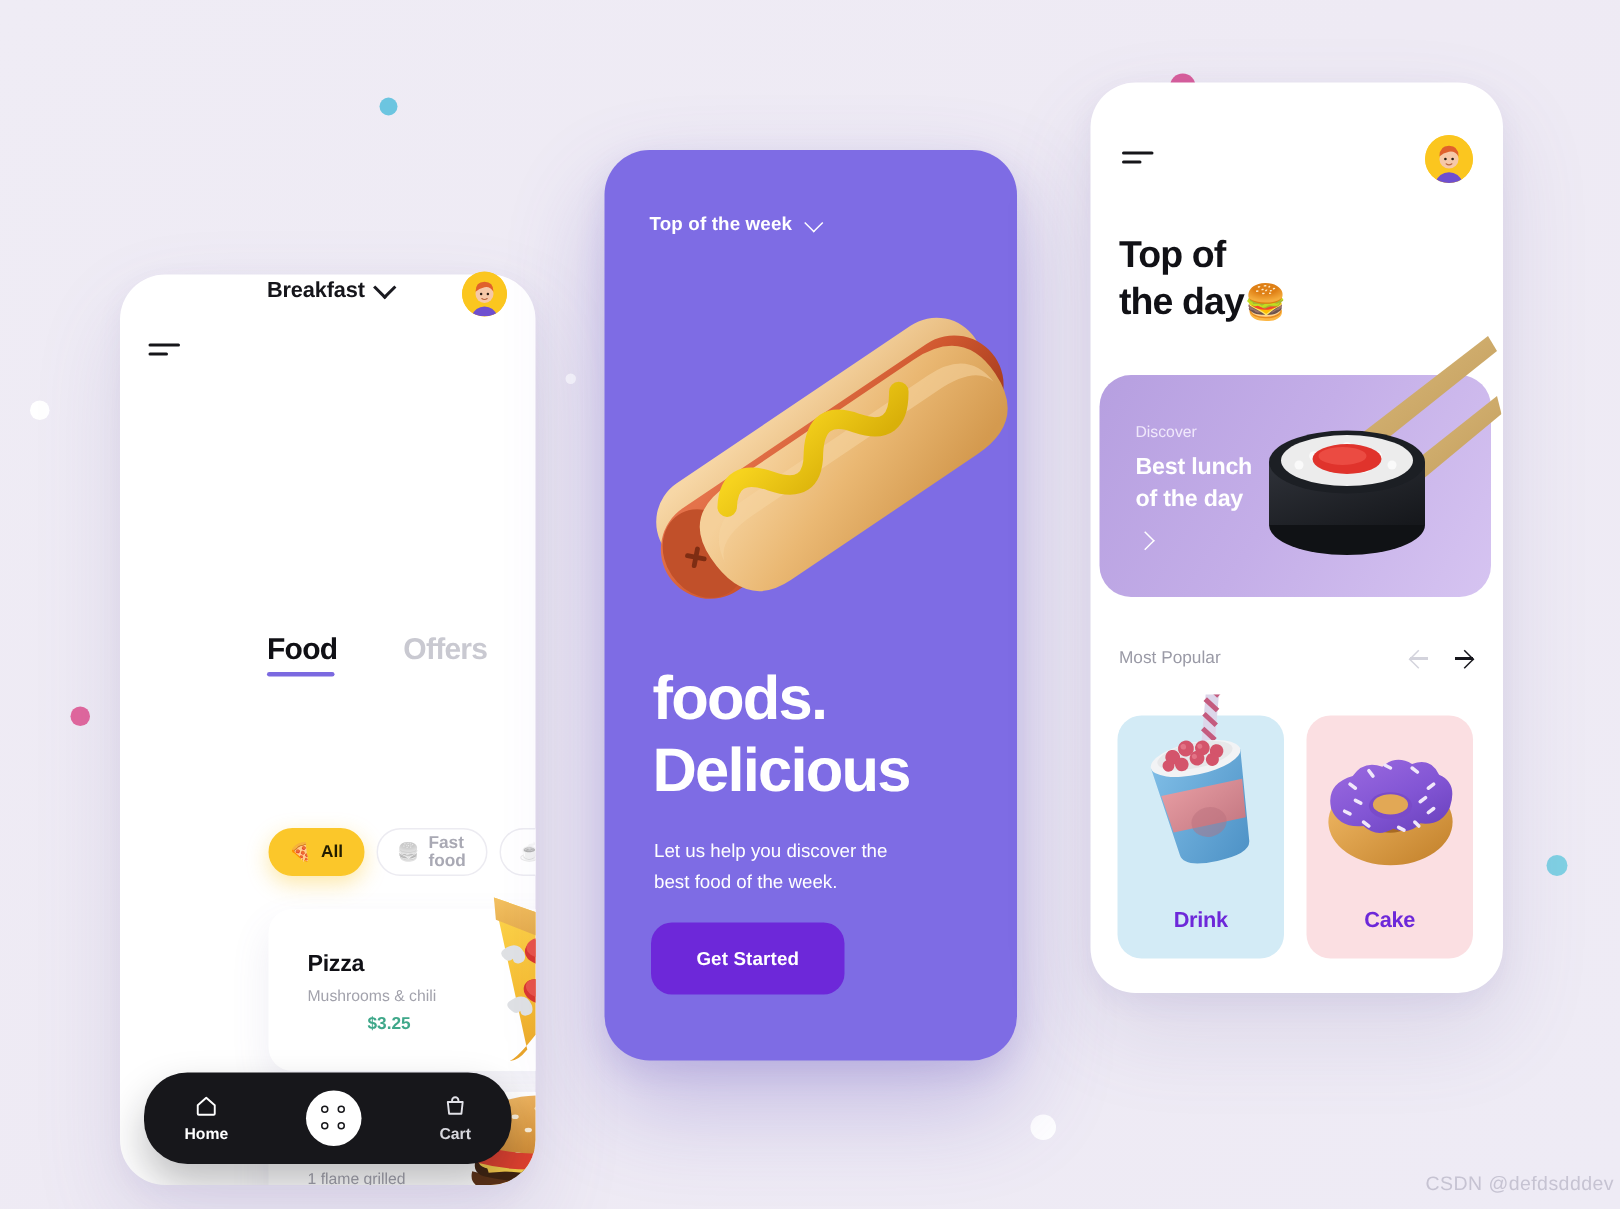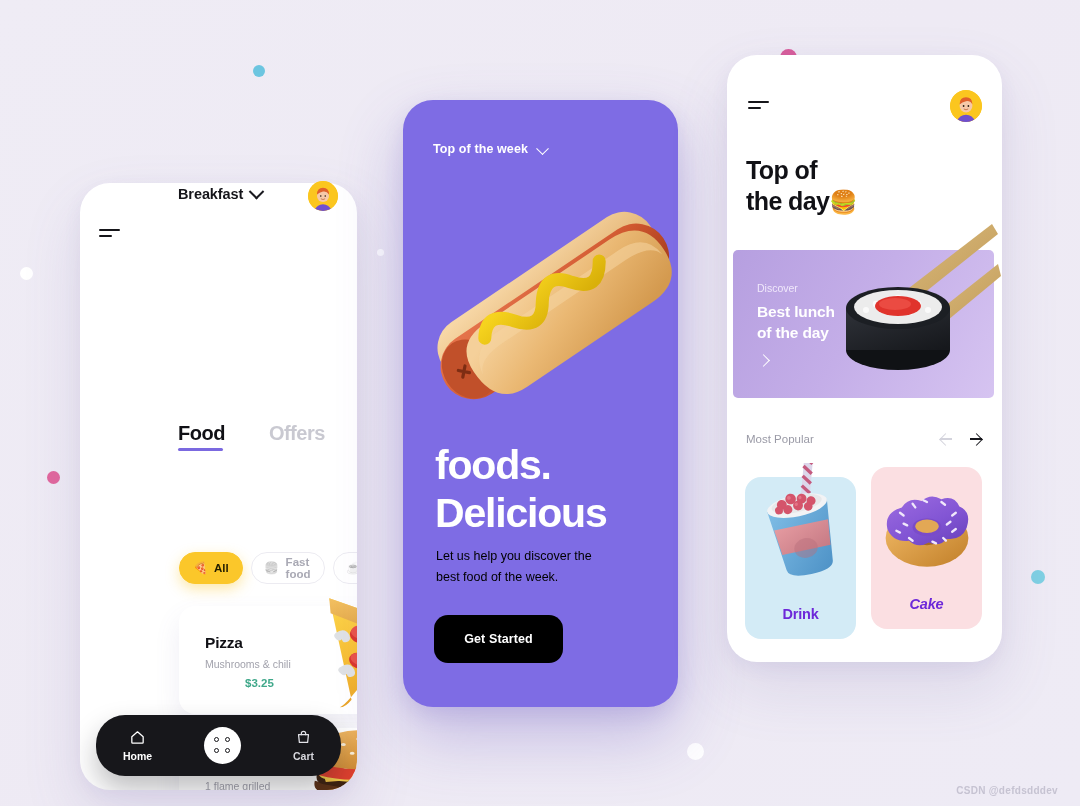--- a/index.html
+++ b/index.html
@@ -215,29 +215,29 @@
     pointer-events: none;
   }
   .hotdog-wrap svg { width: 100%; height: 100%; display: block; }
 
   .m-head {
     position: absolute; left: 32px; top: 342px;
     font-size: 41px; font-weight: 700; color: #fff;
     line-height: 1.16; letter-spacing: -1.2px;
   }
   .m-sub {
-    position: absolute; left: 33px; top: 446px;
-    font-size: 12.5px; color: #000000; line-height: 1.66;
+    position: absolute; left: 33px; top: 457px;
+    font-size: 12.5px; color: #ffffff; line-height: 1.66;
     width: 200px;
   }
   .cta {
     position: absolute; left: 31px; top: 515px;
     width: 129px; height: 48px;
     border-radius: 14px;
-    background: #000000;
+    background: #6d28d9;
     color: #fff; font-size: 12.5px; font-weight: 700;
     display: flex; align-items: center; justify-content: center;
     cursor: pointer; border: none;
     font-family: "Liberation Sans", sans-serif;
     letter-spacing: 0.1px;
   }
 
   
   #phone-right {
     left: 727px; top: 55px;
@@ -250,21 +250,21 @@
   .r-head {
     position: absolute; left: 746px; top: 155px;
     font-size: 25px; font-weight: 700; color: #111116;
     line-height: 1.25; letter-spacing: -0.6px;
   }
   .r-head .emo { font-size: 23px; }
 
   .promo {
     position: absolute; left: 733px; top: 250px;
     width: 261px; height: 148px;
-    border-radius: 5px;
+    border-radius: 21px;
     background: linear-gradient(120deg, #b69fe0 0%, #c4aee8 48%, #d6c4f1 100%);
     cursor: pointer;
   }
   .promo .p-kicker {
     position: absolute; left: 24px; top: 32px;
     font-size: 10.5px; color: #f0e8fb; font-weight: 500;
   }
   .promo .p-title {
     position: absolute; left: 24px; top: 51px;
     font-size: 15.5px; font-weight: 700; color: #fff; line-height: 1.38;
@@ -322,22 +322,22 @@
   .pop-art {
     position: absolute; left: 50%; top: 8px;
     transform: translateX(-50%);
     width: 108px; height: 108px; pointer-events: none;
   }
   .pop-art svg { width: 100%; height: 100%; display: block; }
   #pop-card-0 .pop-art { top: -14px; height: 126px; width: 118px; }
 
   
   .watermark {
-    position: absolute; right: 22px; bottom: 10px;
-    font-size: 10px; color: #c6c3d2; letter-spacing: 0.3px; font-weight: bold;
+    position: absolute; right: 4px; bottom: 10px;
+    font-size: 13px; color: #c6c3d2; letter-spacing: 0.3px;
   }
 </style>
 </head>
 <body>
 
 <div class="stage">
 
   <div id="bg-dots">
       <span class="dot" style="left: 253px; top: 65px; width: 12px; height: 12px; background: rgb(108, 197, 224);"></span>
       <span class="dot" style="left: 20px; top: 267px; width: 13px; height: 13px; background: rgb(255, 255, 255);"></span>
@@ -641,21 +641,21 @@
               <circle cx="54.5" cy="32.5" r="1.9"></circle>
                 <circle cx="65.5" cy="34.5" r="1.7"></circle>
               <circle cx="60.5" cy="40.5" r="1.7"></circle>
             </g>
           </g>
         </svg>
       </div>
       <div class="pc-label">Drink</div>
     </div>
 
-    <div class="pop-card" id="pop-card-1" style="left:144px;top:412px;font-style:italic;">
+    <div class="pop-card" id="pop-card-1" style="left:144px;top:422px;">
       <div class="pop-art">
         <svg viewBox="0 0 120 120">
           <defs>
             <linearGradient id="doughG" x1="0.1" y1="0.1" x2="0.9" y2="0.9">
               <stop offset="0" stop-color="#efb763"></stop>
                 <stop offset="1" stop-color="#c6852f"></stop>
             </linearGradient>
             <linearGradient id="icingG" x1="0.1" y1="0" x2="0.9" y2="1">
               <stop offset="0" stop-color="#9b6ae0"></stop>
                 <stop offset="0.55" stop-color="#8255d4"></stop>

